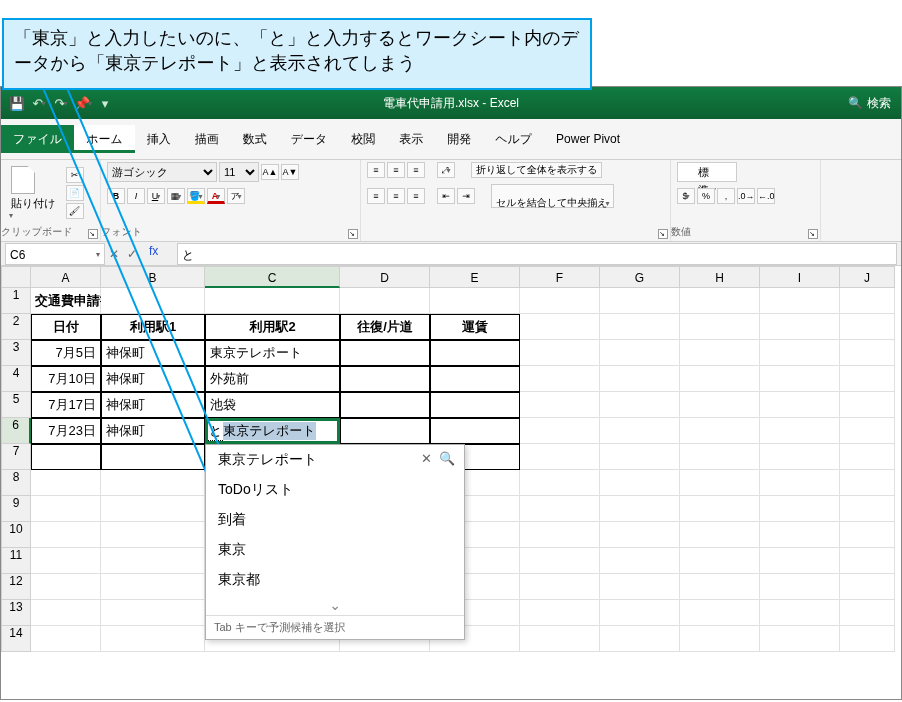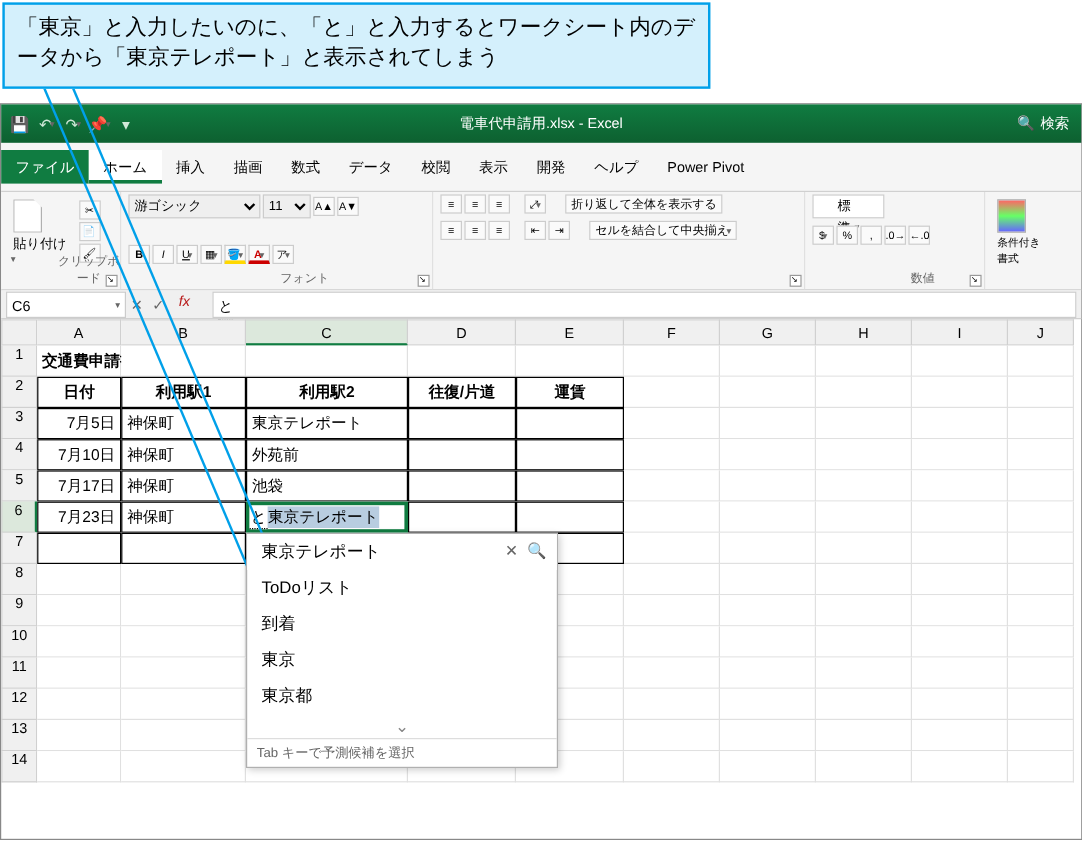--- a/index.html
+++ b/index.html
@@ -1,19 +1,19 @@
 <!DOCTYPE html>
 <html><head>
   <meta charset="utf-8">
   <style>
     * { box-sizing: border-box; margin: 0; padding: 0; font-family: "Meiryo", "Yu Gothic UI", sans-serif; }
     body { background: #fff; width: 902px; height: 702px; overflow: hidden; position: relative; }
     
     
-    .callout { position: absolute; top: 2px; left: 2px; width: 590px; height: 72px; border: 2px solid #00a0e9; background: #d4f0fc; padding: 6px 10px; font-size: 18px; line-height: 1.4; z-index: 10; }
+    .callout { position: absolute; top: 18px; left: 2px; width: 590px; height: 72px; border: 2px solid #00a0e9; background: #d4f0fc; padding: 6px 10px; font-size: 18px; line-height: 1.4; z-index: 10; }
     .callout-line { position: absolute; background: #00a0e9; transform-origin: top left; z-index: 9; }
     .cl1 { top: 74px; left: 36px; width: 2px; height: 440px; transform: rotate(-23deg); }
     .cl2 { top: 74px; left: 60px; width: 2px; height: 440px; transform: rotate(-23deg); }
     
     
     .excel-window { position: absolute; top: 86px; left: 0; width: 902px; height: 614px; border: 1px solid #888; background: #fff; }
     .title-bar { height: 32px; background: linear-gradient(#107c41 0%, #0d6030 100%); display: flex; align-items: center; color: #fff; font-size: 12px; position: relative; }
     .qat { display: flex; gap: 2px; padding: 0 6px; color: #d0e8d8; }
     .qat-btn, .search-btn { width: 20px; height: 20px; display: flex; align-items: center; justify-content: center; font-size: 13px; cursor: pointer; }
     .win-title { position: absolute; left: 0; right: 0; text-align: center; }
@@ -21,35 +21,35 @@
     
     
     .ribbon-tabs { height: 41px; background: #f5f5f5; display: flex; align-items: center; border-bottom: 1px solid #d0d0d0; font-size: 12px; }
     .tab { padding: 0 12px; height: 28px; line-height: 28px; cursor: pointer; }
     .tab.file { background: #107c41; color: #fff; }
     .tab.active { border-bottom: 3px solid #107c41; background: #fff; }
     
     
     .ribbon { height: 82px; background: #f5f5f5; border-bottom: 1px solid #d0d0d0; display: flex; }
     .rgroup { border-right: 1px solid #e0e0e0; display: flex; flex-direction: column; padding: 2px 6px; position: relative; }
-    .rgroup-label { position: absolute; bottom: 2px; left: 0; right: 0; text-align: center; font-size: 10px; color: #666; padding-left: 47px; }
+    .rgroup-label { position: absolute; bottom: 2px; left: 0; right: 0; font-size: 10px; color: #666; }
     .rgrow { display: flex; align-items: center; gap: 2px; }
     .big-btn { display: flex; flex-direction: column; align-items: flex-start; padding: 4px; font-size: 11px; cursor: pointer; }
     .big-btn .big-icon { width: 24px; height: 28px; border: 1px solid #b0b0b0; margin-bottom: 2px; background: #fff; clip-path: polygon(0 0, 70% 0, 100% 25%, 100% 100%, 0 100%); }
     .mini-icon { width: 18px; height: 16px; border: 1px solid #ccc; background: #fafafa; font-size: 9px; text-align: center; line-height: 14px; cursor: pointer; }
     .font-select, .size-select { height: 20px; font-size: 11px; border: 1px solid #ccc; }
     .font-select { width: 110px; }
     .size-select { width: 40px; }
     .side-btns { display: flex; flex-direction: column; gap: 2px; margin-left: 4px; }
     .dd { font-size: 8px; color: #666; margin-left: -2px; }
     
     
     .namerow { height: 24px; background: #f0f0f0; display: flex; align-items: center; border-bottom: 1px solid #d0d0d0; font-size: 12px; }
     .namebox { width: 100px; height: 22px; border: 1px solid #ccc; background: #fff; padding: 0 4px; line-height: 22px; margin-left: 4px; display: flex; justify-content: space-between; }
-    .fxbtn { width: 20px; height: 20px; margin: 0 8px; font-style: italic; cursor: pointer; color: #b91c1c; }
+    .fxbtn { width: 20px; height: 20px; margin: 0 8px; cursor: pointer; color: #1d4ed8; }
     .fbar { flex: 1; height: 22px; border: 1px solid #ccc; background: #fff; padding: 0 4px; line-height: 22px; margin-right: 4px; }
     .fbtn { width: 18px; height: 22px; text-align: center; line-height: 22px; cursor: pointer; color: #666; }
     
     
     .grid-wrap { position: relative; height: 440px; overflow: hidden; }
     .select-all { position: absolute; top: 0; left: 0; width: 30px; height: 22px; border: 1px solid #d0d0d0; background: #f0f0f0; cursor: pointer; }
     .col-headers { position: absolute; top: 0; left: 30px; height: 22px; display: flex; }
     .colh { height: 22px; border: 1px solid #d0d0d0; border-left: none; background: #f0f0f0; text-align: center; font-size: 12px; line-height: 22px; }
     .colh.active { background: #dce8dc; border-bottom: 2px solid #107c41; }
     .row-headers { position: absolute; top: 22px; left: 0; width: 30px; }
@@ -137,21 +137,21 @@
           <div class="mini-icon">✂</div>
           <div class="mini-icon">📄</div>
           <div class="mini-icon">🖌</div>
         </div>
       </div>
       <div class="rgroup-label">クリップボード</div>
       <div class="launcher">↘</div>
     </div>
 
     <div class="rgroup" style="width:260px">
-      <div class="rgrow" style="margin-bottom:22px">
+      <div class="rgrow" style="margin-bottom:6px">
         <select class="font-select"><option>游ゴシック</option></select>
         <select class="size-select"><option>11</option></select>
         <div class="mini-icon">A▲</div>
         <div class="mini-icon">A▼</div>
       </div>
       <div class="rgrow">
         <div class="mini-icon"><b>B</b></div>
         <div class="mini-icon"><i>I</i></div>
         <div class="mini-icon"><u>U</u><span class="dd">▾</span></div>
         <div class="mini-icon">▦<span class="dd">▾</span></div>
@@ -174,46 +174,40 @@
         <div class="mini-icon" style="width:auto;padding:0 4px"><span style="font-size:10px">折り返して全体を表示する</span></div>
       </div>
       <div class="rgrow">
         <div class="mini-icon">≡</div>
         <div class="mini-icon">≡</div>
         <div class="mini-icon">≡</div>
         <div style="width:8px"></div>
         <div class="mini-icon">⇤</div>
         <div class="mini-icon">⇥</div>
         <div style="width:12px"></div>
-        <div class="mini-icon" style="width:auto;padding:0 4px"><span style="font-size:10px">セルを結合して中央揃え</span><span class="dd">▾</span></div>
+        <div class="mini-icon" style="width:auto;padding:11px 4px"><span style="font-size:10px">セルを結合して中央揃え</span><span class="dd">▾</span></div>
       </div>
       <div class="launcher">↘</div>
     </div>
 
     <div class="rgroup" style="width:150px">
       <div class="rgrow" style="margin-bottom:6px">
         <div class="style-combo"><span>標準</span> <span class="dd" style="float:right">▾</span></div>
       </div>
       <div class="rgrow">
         <div class="mini-icon">$<span class="dd">▾</span></div>
         <div class="mini-icon">%</div>
         <div class="mini-icon">,</div>
         <div class="mini-icon">.0→</div>
         <div class="mini-icon">←.0</div>
       </div>
       <div class="rgroup-label">数値</div>
       <div class="launcher">↘</div>
     </div>
 
-    <div class="rgroup" style="width:60px;border-right:none">
-      <div class="big-btn">
-        <div class="big-icon" style="background:linear-gradient(#f66,#6f6,#66f);clip-path:none"></div>
-        <span style="font-size:9px">条件付き書式</span>
-      </div>
-    </div>
   </div>
 
   <div class="namerow">
     <div class="namebox">
       <span>C6</span>
       <span class="dd">▾</span>
     </div>
     <div class="fbtn">✕</div>
     <div class="fbtn">✓</div>
     <div class="fxbtn">fx</div>

